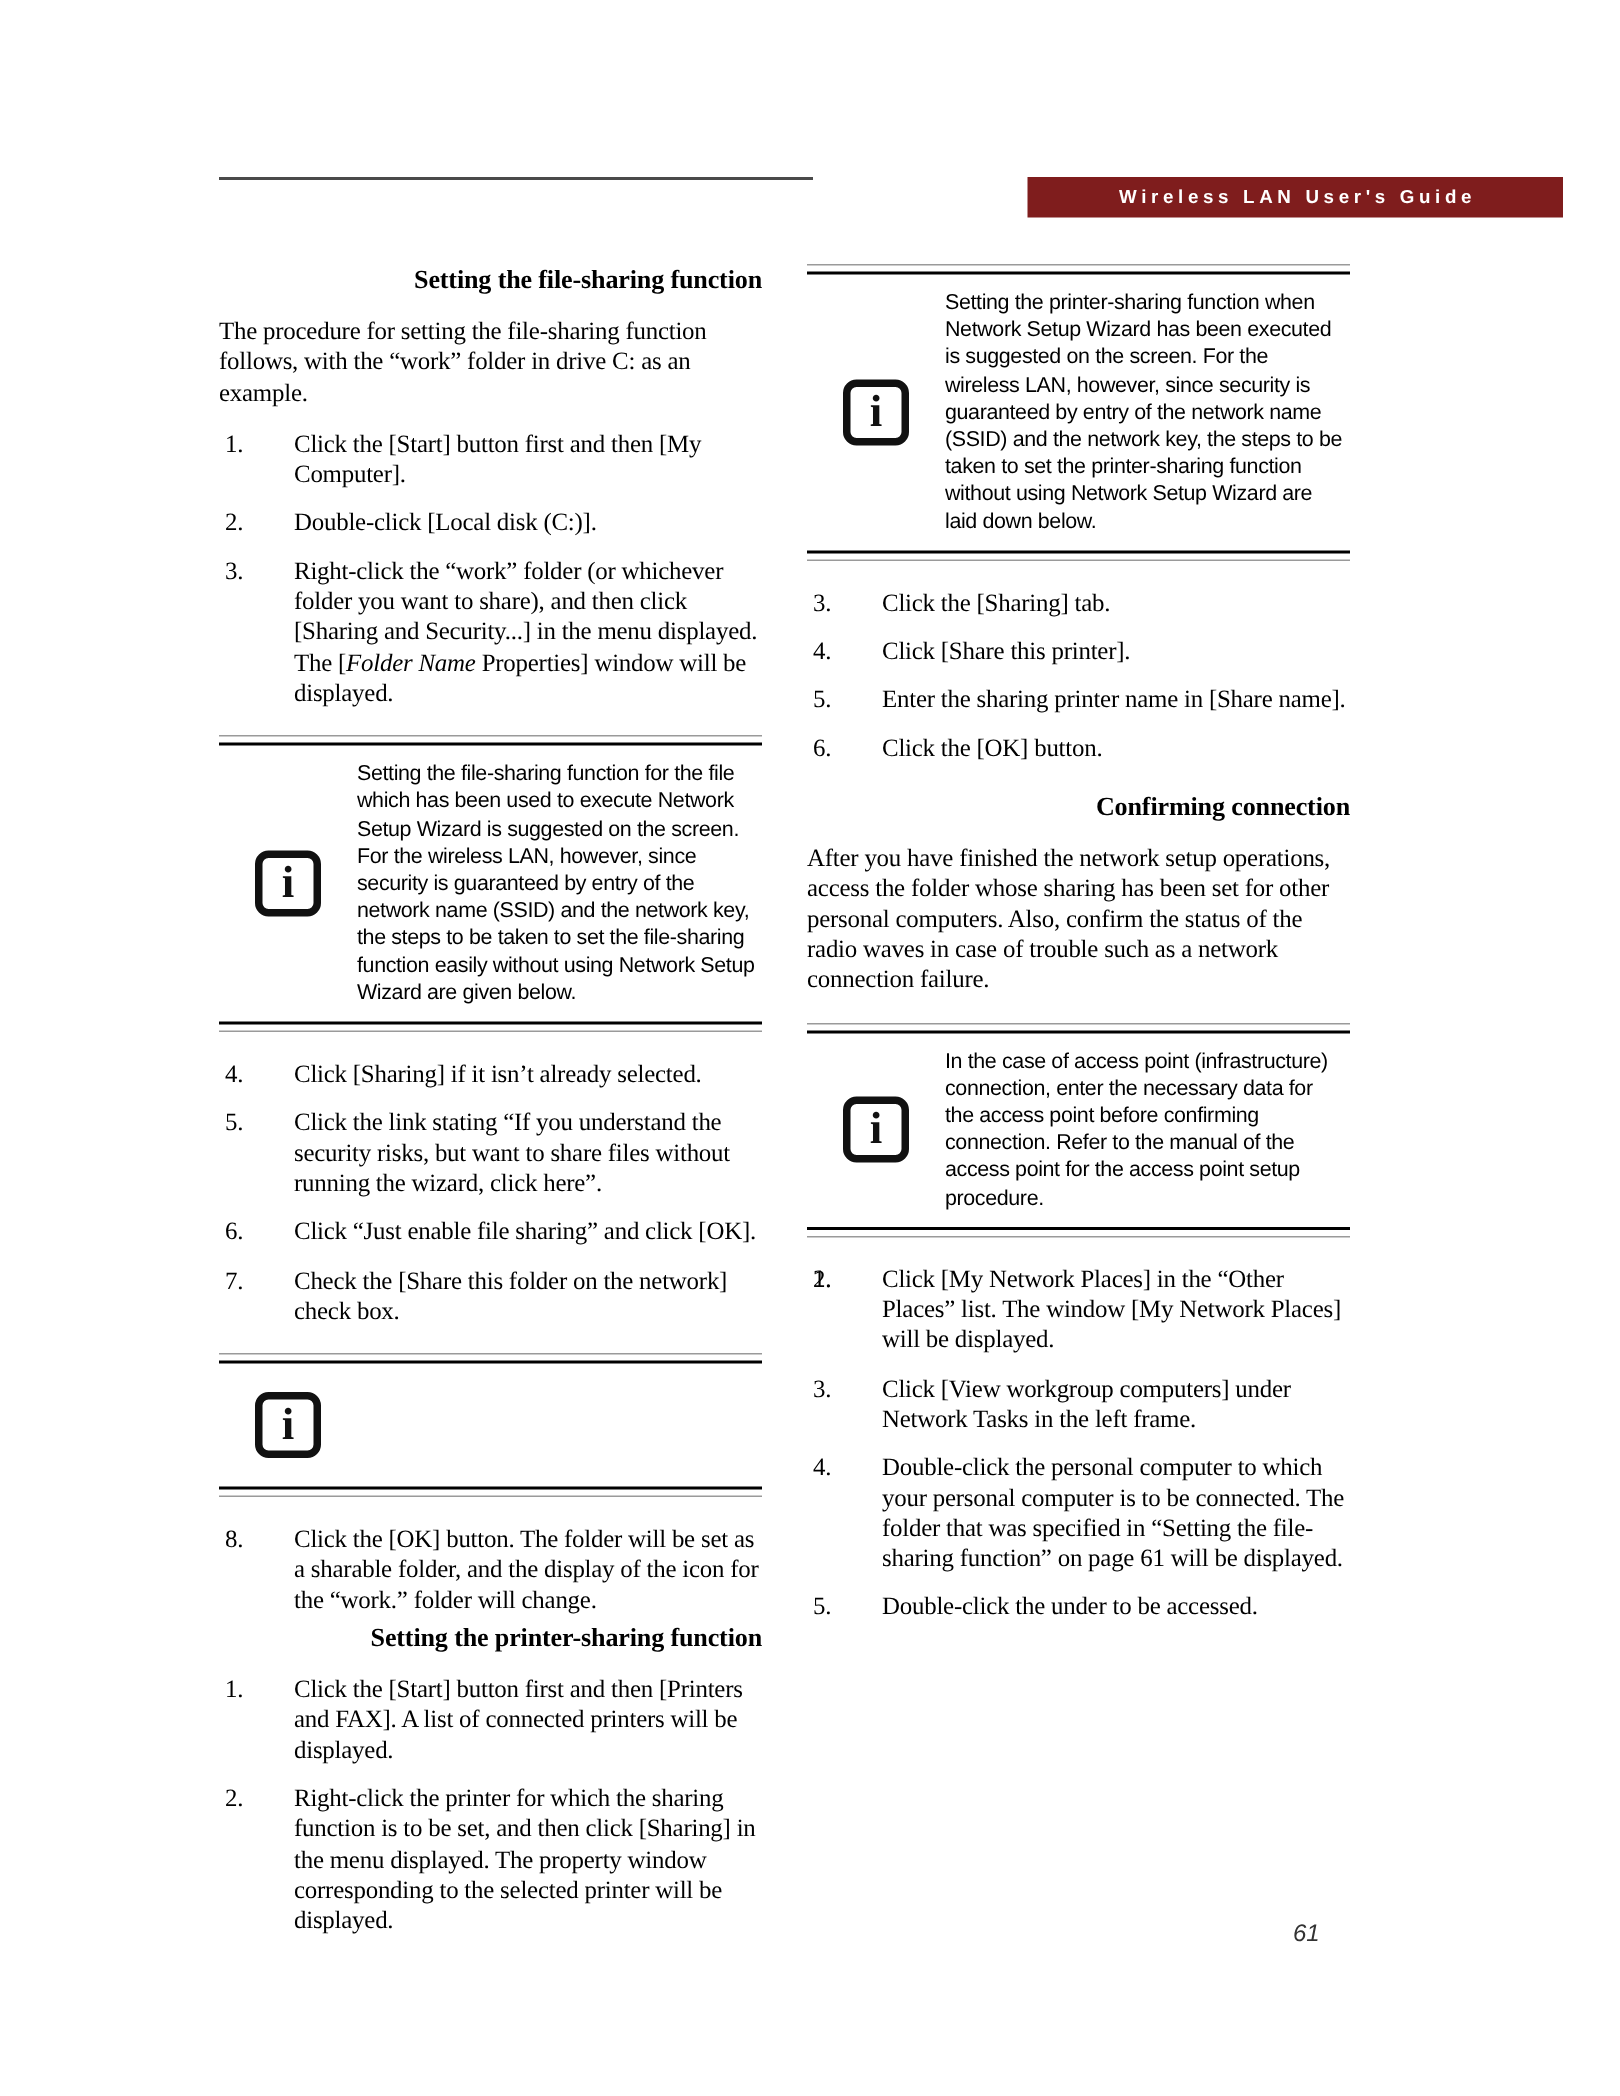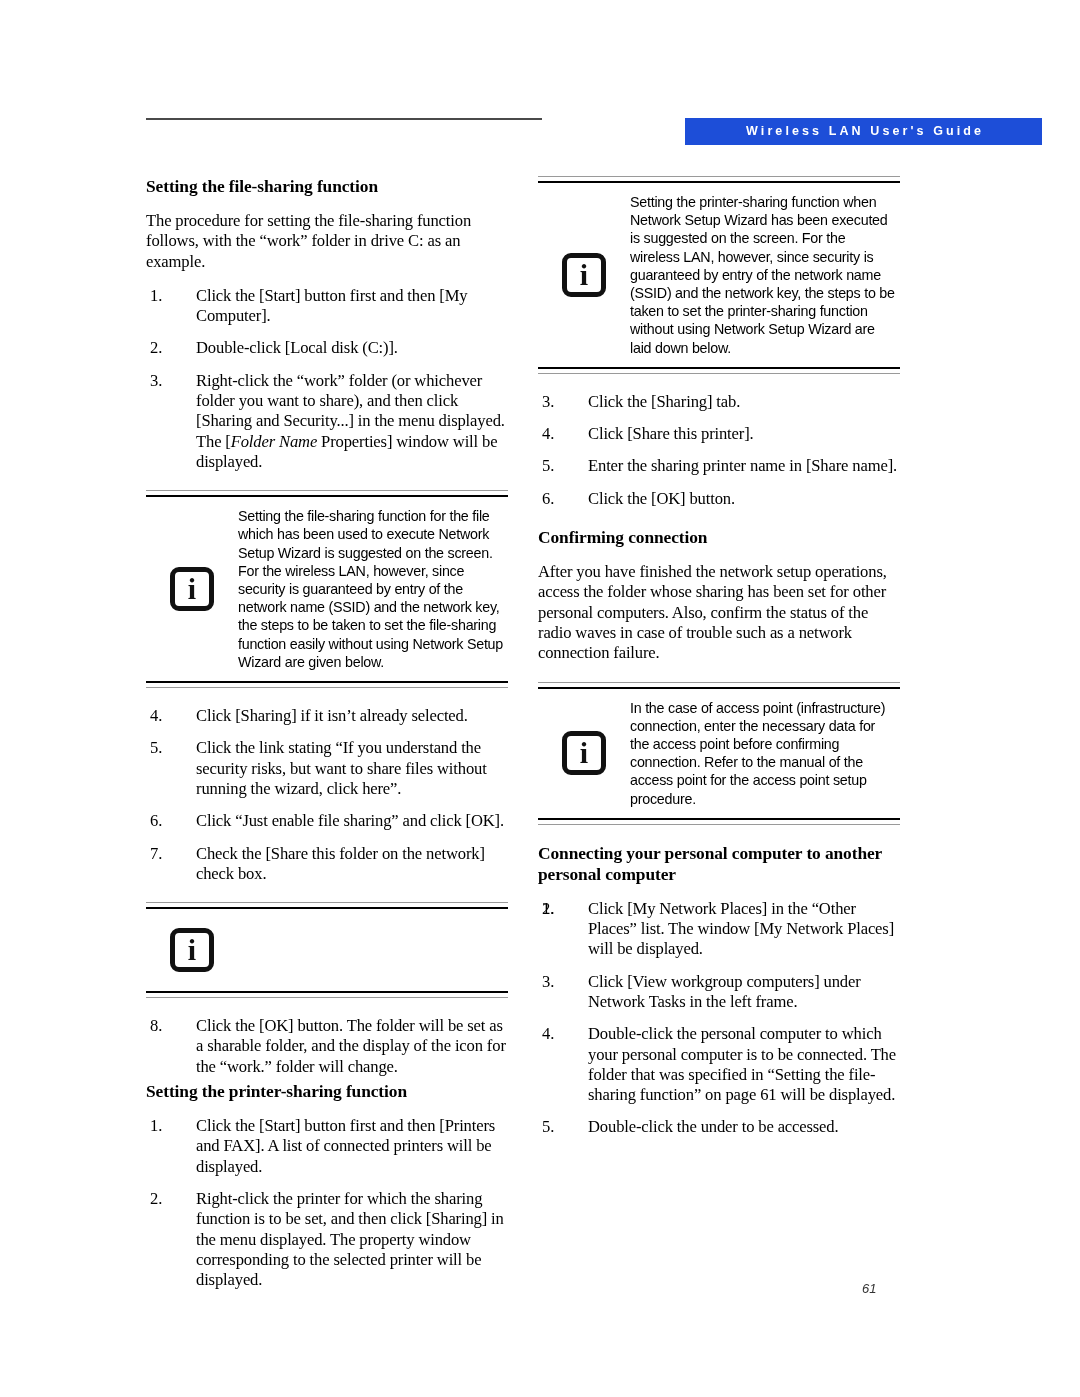--- a/index.html
+++ b/index.html
@@ -38,21 +38,21 @@
     width: 396px;
     height: 2px;
     background: #4a4a4a;
   }
   .header-bar {
     position: absolute;
     left: 539px;
     top: 0px;
     width: 357px;
     height: 27px;
-    background: #1d4ed8;
+    background: #7f1d1d;
   }
   .header-bar-text {
     position: absolute;
     left: 0;
     top: 0;
     width: 357px;
     line-height: 27px;
     text-align: center;
     color: #ffffff;
     font-family: "Liberation Sans", sans-serif;
@@ -72,20 +72,21 @@
   .col-right { left: 538px; }
 
   
   h2.section-heading {
     font-family: "Liberation Serif", serif;
     font-weight: bold;
     font-size: 17.4px;
     line-height: 21px;
     margin: 0 0 14px 0;
     letter-spacing: -0.1px;
+    text-align: right;
   }
   p.body-text {
     font-size: 16.6px;
     line-height: 20.3px;
     margin: 0 0 14px 0;
     letter-spacing: -0.15px;
   }
 
   ol.steps {
     list-style: none;
@@ -173,21 +174,21 @@
     padding-right: 4px;
   }
 
   
   .page-number {
     position: absolute;
     left: 862px;
     top: 1281px;
     font-family: "Liberation Sans", sans-serif;
     font-style: italic;
-    font-size: 13px;
+    font-size: 16px;
     color: #333333;
   }
 </style>
 </head>
 <body>
 
 <div class="page">
 
   <div class="header">
     <div class="header-rule"></div>
@@ -327,21 +328,20 @@
         <div class="note-icon-cell">
           <div class="info-icon">
             <span class="glyph">i</span>
           </div>
         </div>
         <div class="note-text">In the case of access point (infrastructure) connection, enter the necessary data for the access point before confirming connection. Refer to the manual of the access point for the access point setup procedure.</div>
       </div>
       <div class="rule-bottom"></div>
     </div>
 
-    <h2 class="section-heading" style="margin-top:16px;">Connecting your personal computer to another personal computer</h2>
 
     <ol class="steps">
       <li>
         <span class="num">1.</span>
       </li>
       <li>
         <span class="num">2.</span>
         <span>Click [My Network Places] in the “Other Places” list. The window [My Network Places] will be displayed.</span>
       </li>
       <li>

